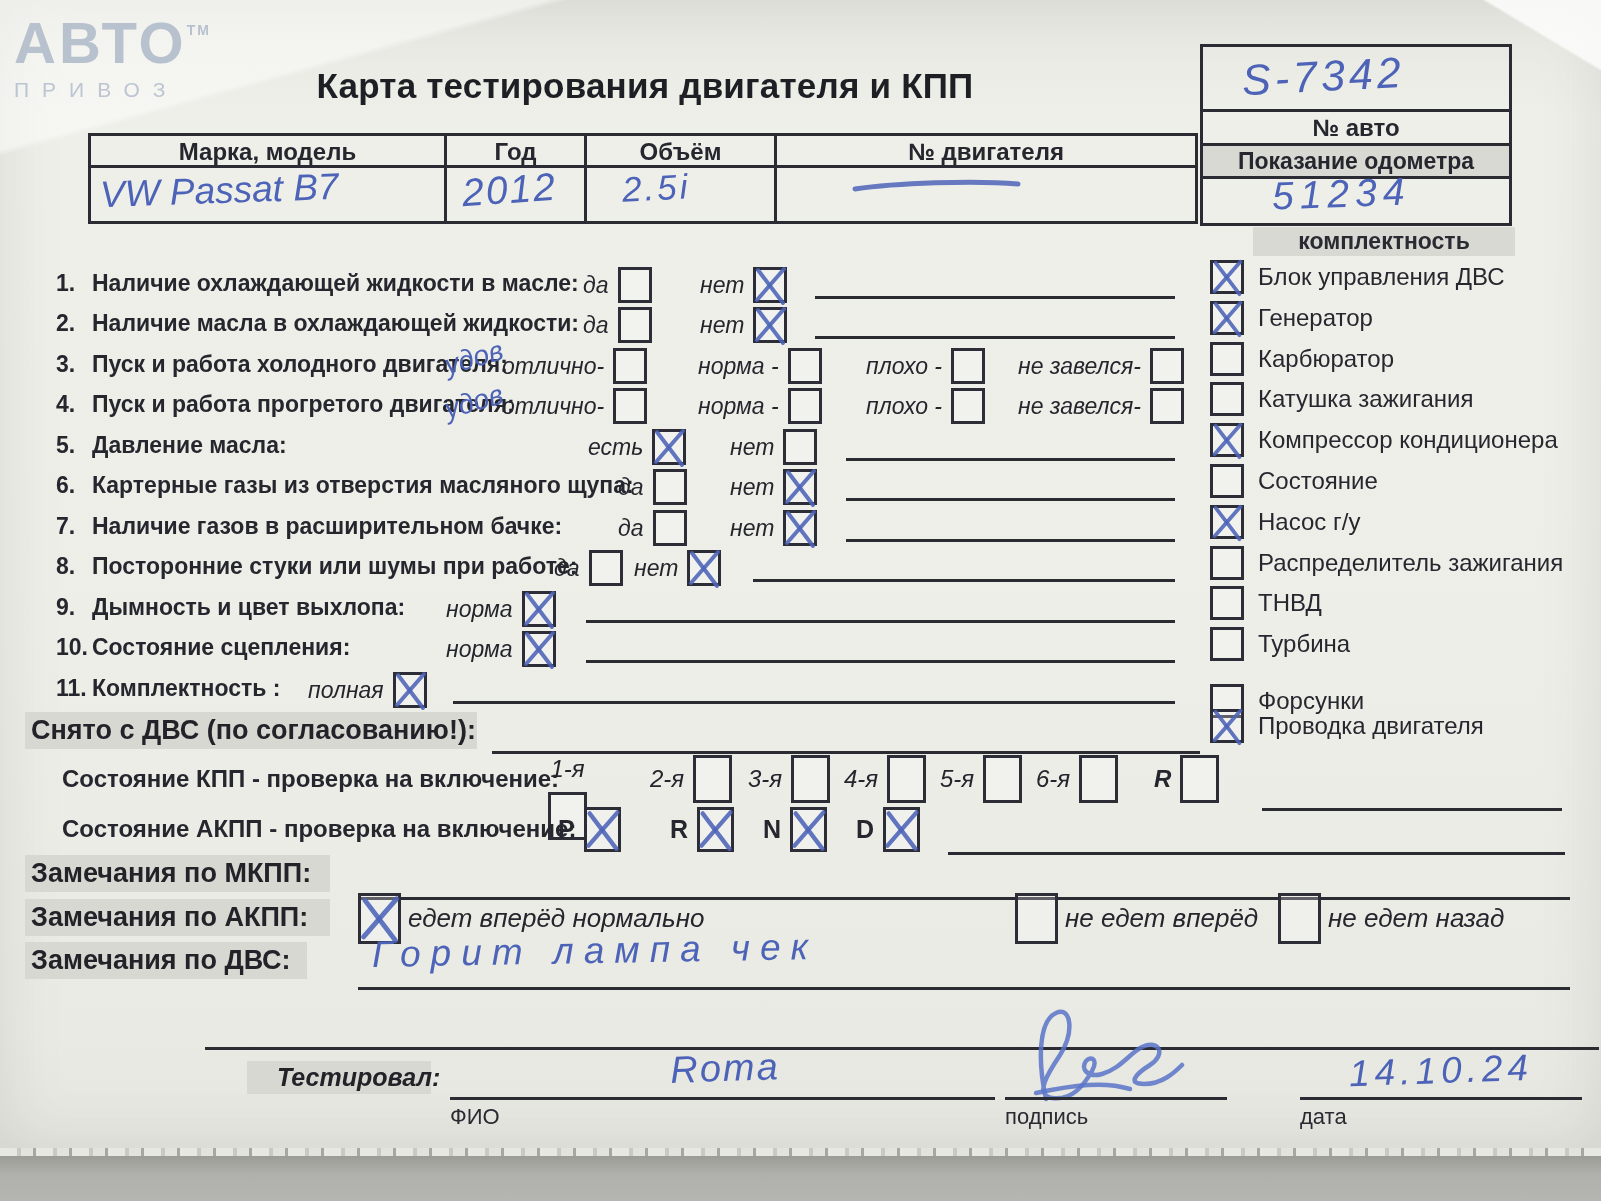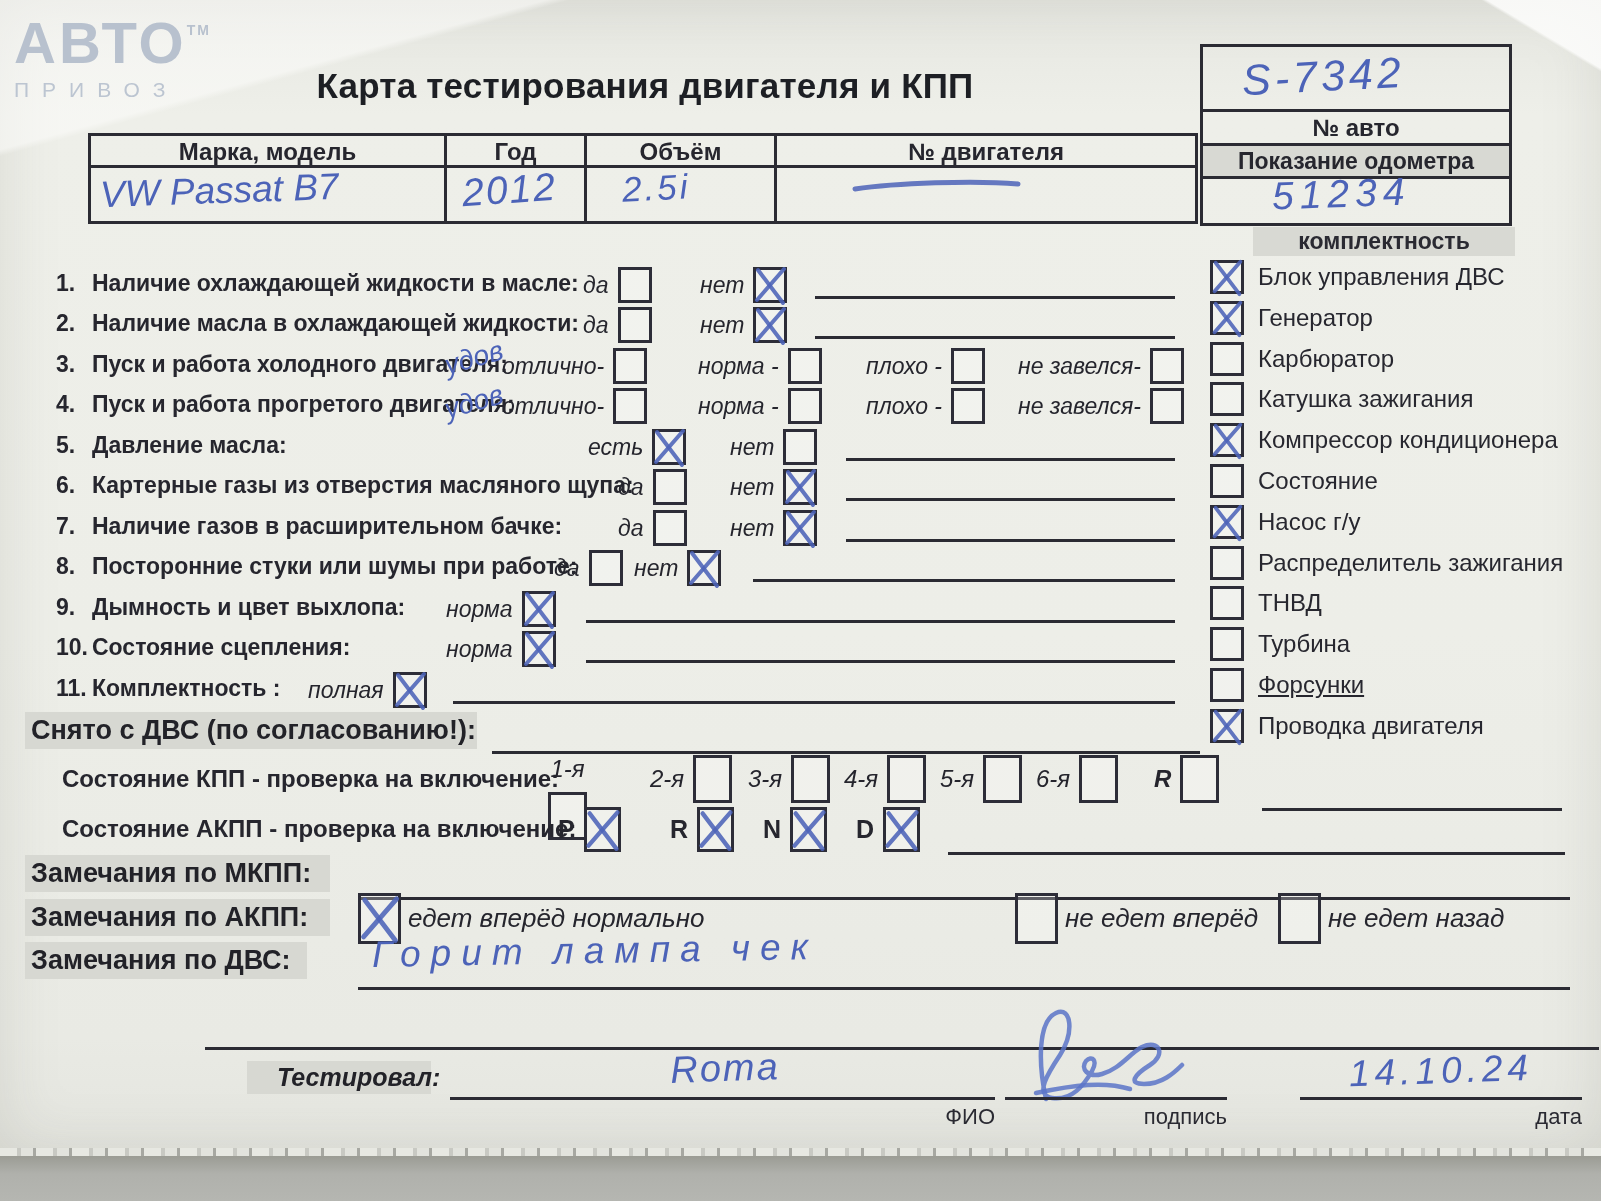--- a/index.html
+++ b/index.html
@@ -75,21 +75,21 @@
 
   .gear-row{position:absolute;left:0;width:1601px;height:48px;}
   .gear-row .glabel{position:absolute;left:62px;top:10px;font-weight:bold;font-size:24px;white-space:nowrap;}
   .gear{position:absolute;top:0;display:flex;align-items:center;gap:9px;height:48px;}
   .gear em{font-size:24px;font-style:italic;color:#25252d;}
   .gear b.pos-lbl{font-size:25px;font-weight:bold;font-style:normal;}
 
   .ropt{position:absolute;top:0;display:flex;align-items:center;gap:7px;height:50px;}
   .ropt em{font-size:26px;font-style:italic;color:#25252d;white-space:nowrap;}
 
-  .caption{position:absolute;top:1104px;text-align:right;font-size:22px;color:#2a2a32;}
+  .caption{position:absolute;top:1104px;text-align:left;font-size:22px;color:#2a2a32;}
   .tested .slabel{font-style:italic;font-size:25px;}
   .sig-svg path{stroke:#5b74c8;stroke-width:4.5;fill:none;stroke-linecap:round;opacity:.85;}
   .dash-svg path{stroke:#4c63b8;stroke-width:5;fill:none;stroke-linecap:round;opacity:.85;}
 </style>
 </head>
 <body>
 
 <div class="page">
   <div class="corner-tl"></div>
   <div class="corner-tr"></div>
@@ -182,21 +182,21 @@
         <span class="comp-lbl">Распределитель зажигания</span>
       </div>
       <div class="comp-item" style="top: 326.4px;">
         <b class="box sq"></b>
         <span class="comp-lbl">ТНВД</span>
       </div>
       <div class="comp-item" style="top: 367.2px;">
         <b class="box sq"></b>
         <span class="comp-lbl">Турбина</span>
       </div>
-      <div class="comp-item" style="top: 408px; text-decoration: underline;">
+      <div class="comp-item" style="top: 424px;">
         <b class="box sq"></b>
         <span class="comp-lbl">Форсунки</span>
       </div>
       <div class="comp-item" style="top: 448.8px;">
         <b class="box sq checked">
           <svg viewBox="0 0 40 44">
             <path d="M7 37 L34 6"></path>
             <path d="M8 7 L33 40"></path>
           </svg>
         </b>

